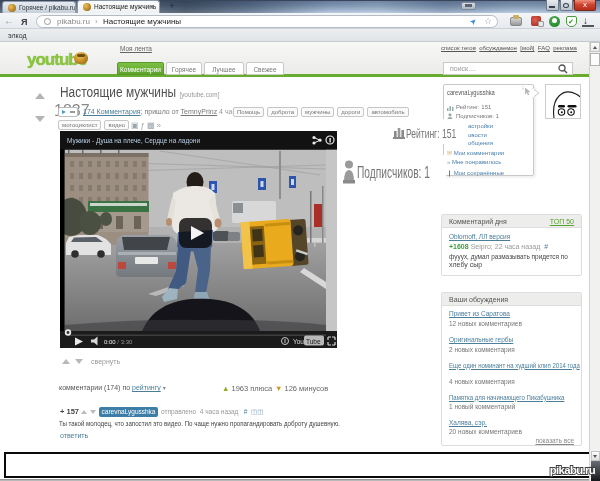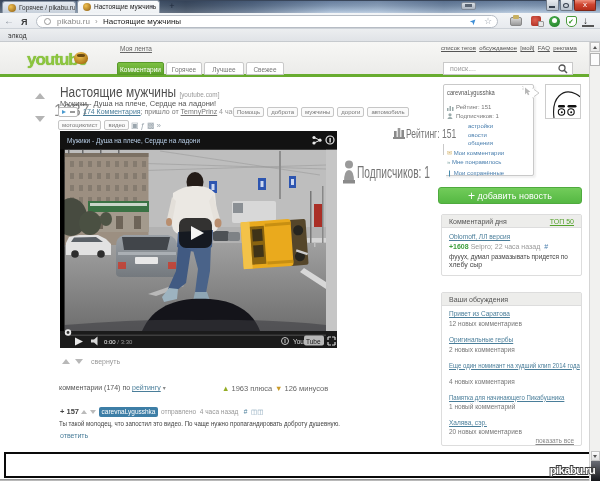--- a/index.html
+++ b/index.html
@@ -84,21 +84,20 @@
 <div class="ab" style="left:450px;top:65px;font-size:7px;color:#999;">поиск....</div>
 <svg class="ab" style="left:558px;top:64px;" width="10" height="10" viewBox="0 0 10 10">
       <circle cx="4" cy="4" r="3" fill="none" stroke="#555" stroke-width="1.3"></circle>
       <line x1="6.2" y1="6.2" x2="9" y2="9" stroke="#555" stroke-width="1.5"></line>
     </svg>
 
 <div class="ab tri-u" style="left:35px;top:93px;"></div>
 <div class="ab" style="left:26px;top:102px;width:28px;font-size:16px;color:#8a8a8a;margin-left:28px;">1837</div>
 <div class="ab tri-d" style="left:35px;top:116px;"></div>
 <div class="ab" style="left:60px;top:84px;font-size:14px;color:#4e4e4e;white-space:nowrap;transform:scaleX(0.85);transform-origin:0 0;">Настоящие мужчины <span style="font-size:7.5px;color:#999;letter-spacing:0;">[youtube.com]</span></div>
-<div class="ab" style="left:60px;top:99px;font-size:7.5px;color:#555;white-space:nowrap;">Мужики - Душа на плече, Сердце на ладони!</div>
 <div class="ab" style="left:58px;top:107px;width:20px;height:10px;border:1px solid #bbb;border-radius:2px;background:#fff;">
  <span class="ab" style="left:3px;top:2px;width:0;height:0;border-left:4px solid #4a9ad0;border-top:2.5px solid transparent;border-bottom:2.5px solid transparent;"></span>
  <span class="ab" style="left:11px;top:3px;width:5px;height:1.5px;background:#999;"></span>
 </div>
 <div class="ab" style="left:83px;top:108px;font-size:7px;white-space:nowrap;"><span class="tlink">174 Комментария</span><span style="color:#777;">; пришло от </span><span class="glink" style="color:#777;">TemnyPrinz</span><span style="color:#999;"> 4 часа назад</span></div>
 <div class="ab" style="left:233px;top:107px;white-space:nowrap;"><span class="chip">Помощь</span><span class="chip">доброта</span><span class="chip">мужчины</span><span class="chip">дороги</span><span class="chip">автомобиль</span></div>
 <div class="ab" style="left:58px;top:120px;white-space:nowrap;"><span class="chip">мотоциклист</span><span class="chip">видео</span></div>
 <div class="ab" style="left:131px;top:121px;white-space:nowrap;font-size:8px;color:#9aa5ad;letter-spacing:2px;">▣ƒ▩»</div>
 
 <svg class="ab" style="left:60px;top:131px;" width="277" height="217" viewBox="0 0 277 217">
@@ -341,21 +340,20 @@
     </svg>
 <div class="ab" style="left:406px;top:126px;font-size:13.5px;color:#757575;white-space:nowrap;transform:scaleX(0.63);transform-origin:0 0;">Рейтинг: 151</div>
 <div class="ab" style="left:338px;top:155px;width:108px;height:31px;background:#fff;"></div>
 <svg class="ab" style="left:342px;top:160px;" width="14" height="24" viewBox="0 0 14 24">
       <circle cx="7" cy="4.5" r="4" fill="#9a9a9a"></circle>
       <path d="M2,22 Q2,10 7,10 Q12,10 12,22 Z" fill="#9a9a9a"></path>
       <rect x="1" y="20" width="12" height="3.5" fill="#8a8a8a"></rect>
     </svg>
 <div class="ab" style="left:357px;top:163px;font-size:17px;color:#757575;white-space:nowrap;transform:scaleX(0.60);transform-origin:0 0;">Подписчиков: 1</div>
 
-<div class="ab" style="left:438px;top:187px;width:144px;height:17px;background:linear-gradient(#72cc5a,#55b843);border:1px solid #4faa3e;border-radius:3px;color:#fff;text-align:center;font-size:9px;line-height:16px;"><span style="font-size:12px;vertical-align:-1px;">+</span> добавить новость</div>
 
 <div class="sbox" style="top:214px;height:62px;">
  <div class="sbh">Комментарий дня <span style="float:right;color:#55a22c;text-decoration:underline;">ТОП 50</span></div>
  <div style="padding:5px 7px 0;">
   <div style="font-size:6.5px;"><span class="tlink">Oblomoff, ЛЛ версия</span></div>
   <div style="font-size:7px;margin-top:3px;white-space:nowrap;"><b style="color:#3c9e3c;">+1608</b> <span style="color:#999;">Seipro; 22 часа назад</span> &nbsp;<span style="color:#4a7fae;">#</span></div>
   <div style="font-size:7px;color:#444;margin-top:2.5px;white-space:nowrap;transform:scaleX(0.92);transform-origin:0 0;">фууух, думал размазывать придется по</div>
   <div style="font-size:7px;color:#444;margin-top:1.5px;">хлебу сыр</div>
  </div>
 </div>

